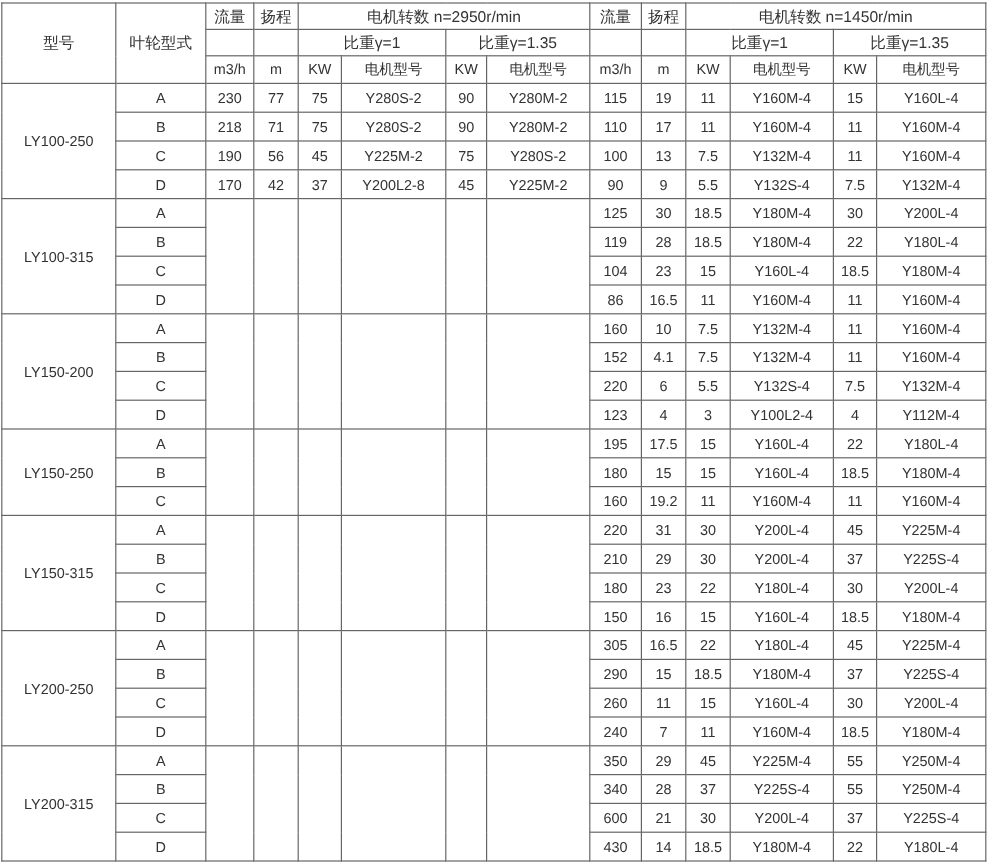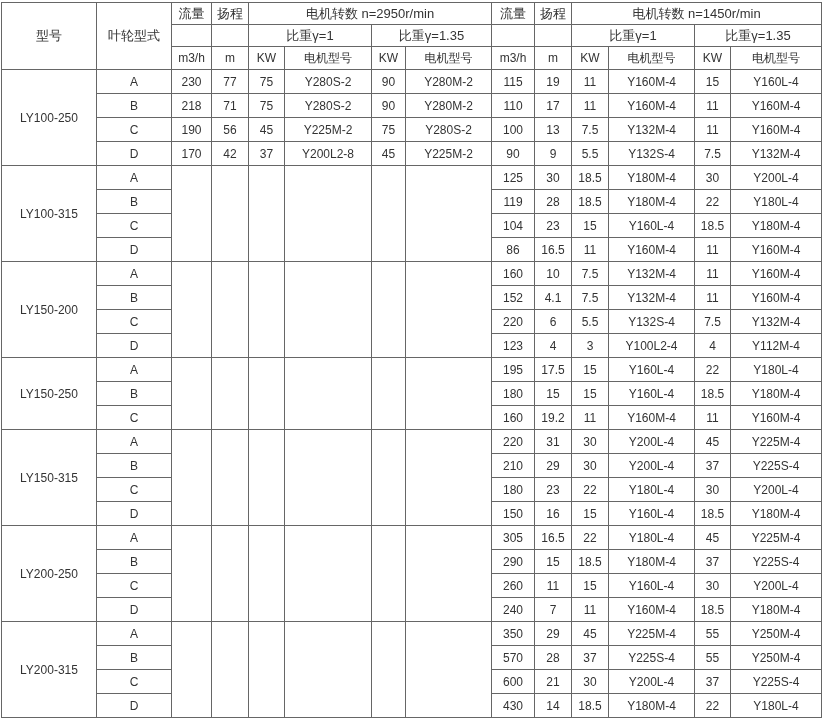--- a/index.html
+++ b/index.html
@@ -371,21 +371,21 @@
         <td rowspan="4"></td>
         <td>350</td>
         <td>29</td>
         <td>45</td>
         <td>Y225M-4</td>
         <td>55</td>
         <td>Y250M-4</td>
       </tr>
       <tr>
         <td>B</td>
-        <td>570</td>
+        <td>340</td>
         <td>28</td>
         <td>37</td>
         <td>Y225S-4</td>
         <td>55</td>
         <td>Y250M-4</td>
       </tr>
       <tr>
         <td>C</td>
         <td>600</td>
         <td>21</td>

